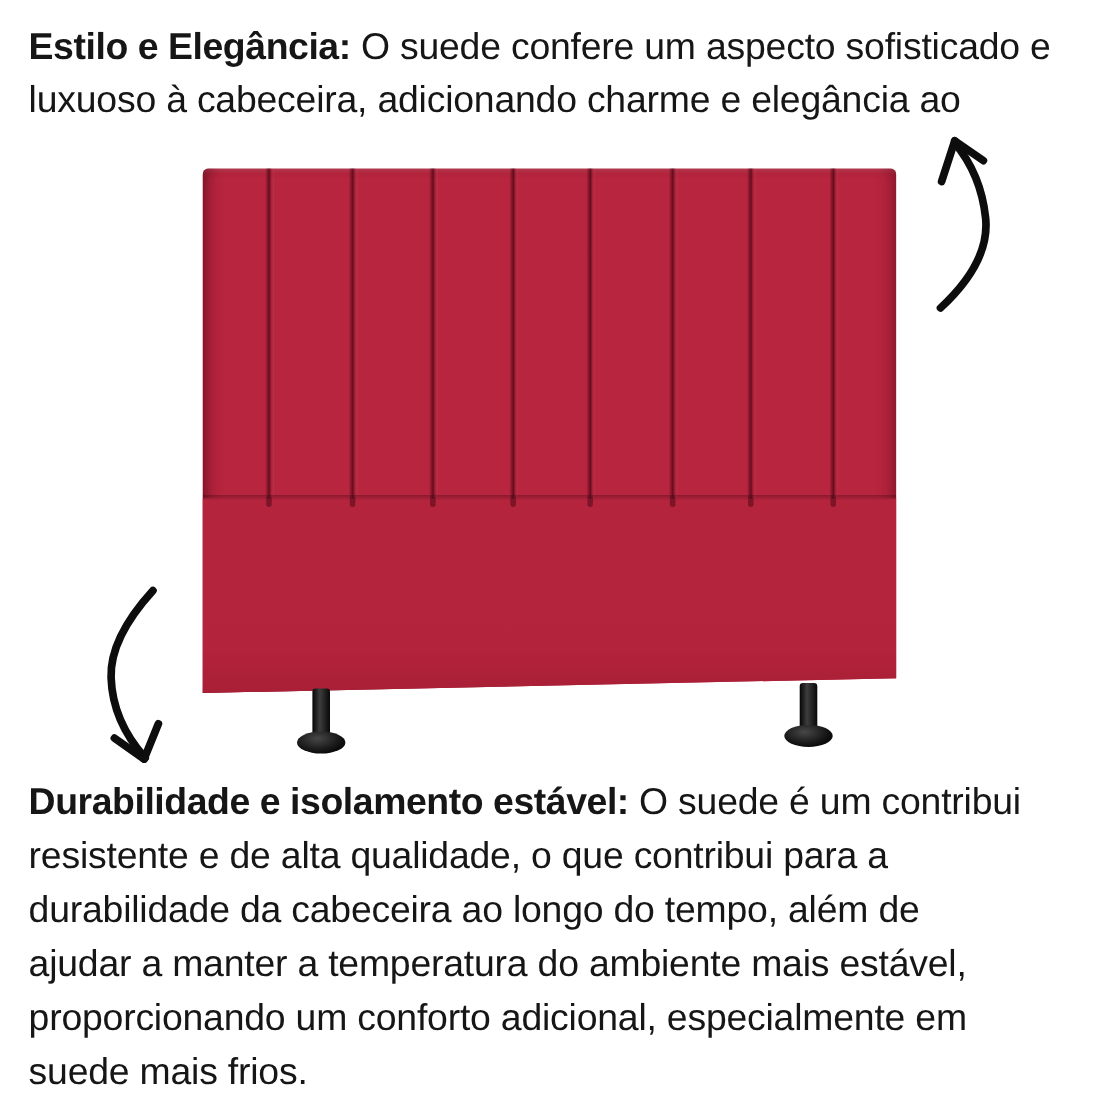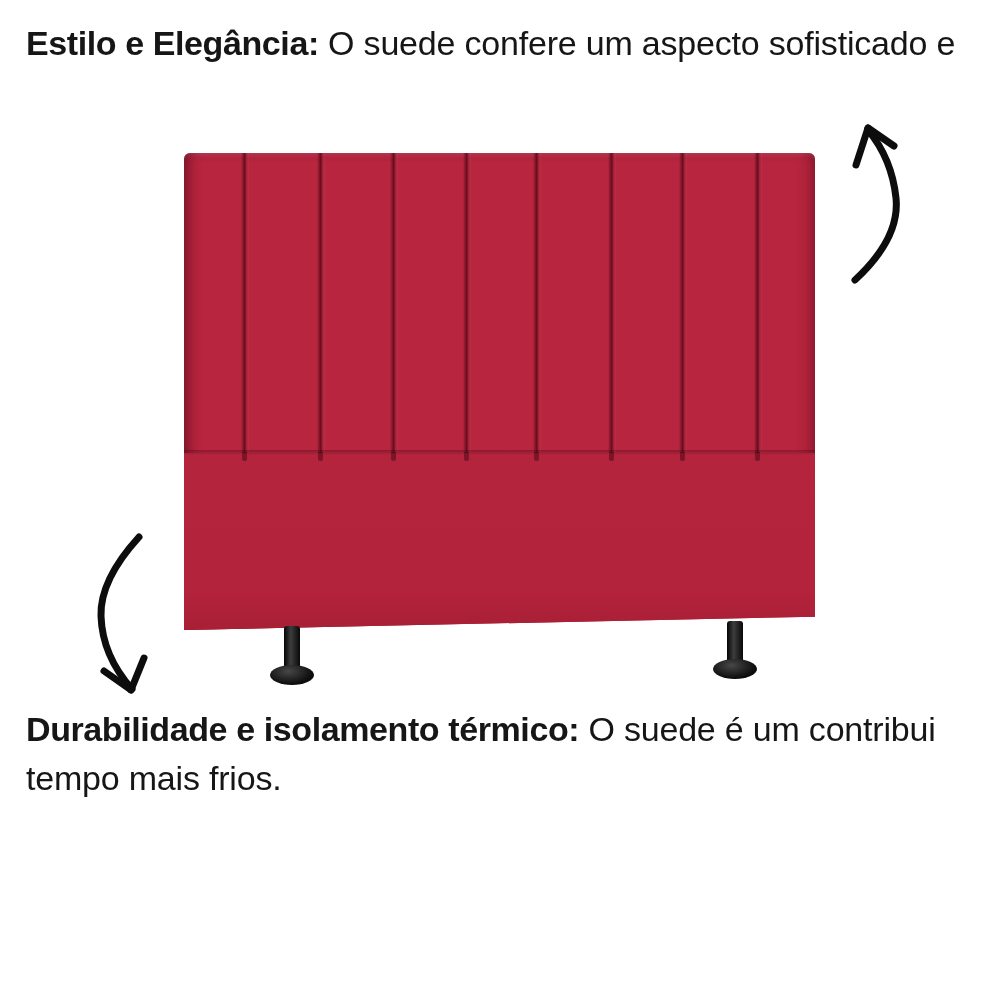--- a/index.html
+++ b/index.html
@@ -56,20 +56,21 @@
   
   .arrows{position:absolute;left:0;top:0;width:1000px;height:1000px;pointer-events:none;}
 </style>
 </head>
 <body>
 
 <div class="canvas">
 
   <div class="callout callout-top">
     <div class="ln"><span class="b">Estilo e Elegância:</span><span> O suede confere um aspecto sofisticado e</span></div>
+    <div class="ln">luxuoso à cabeceira, adicionando charme e elegância ao</div>
   </div>
 
   <div class="headboard">
     <div class="hb-body">
       <div class="hb-channels">
         <div class="groove" style="left:57px"></div>
         <div class="groove" style="left:133px"></div>
         <div class="groove" style="left:206px"></div>
         <div class="groove" style="left:279px"></div>
         <div class="groove" style="left:349px"></div>
@@ -101,17 +102,21 @@
       <path d="M 868 128 L 894 146" stroke-width="7"></path>
     </g>
     <g fill="none" stroke="#0d0d0d" stroke-linecap="round" stroke-linejoin="round">
       <path d="M 139 537 C 119 559 100 587 101 616 C 102 646 115 670 132 689" stroke-width="7"></path>
       <path d="M 131 690 L 104 671" stroke-width="7"></path>
       <path d="M 131 690 L 144 658" stroke-width="7"></path>
     </g>
   </svg>
 
   <div class="callout callout-bottom">
-    <div class="ln"><span class="b">Durabilidade e isolamento térmico:</span><span> O suede é um contribui</span></div>
-    <div class="ln">tempo mais frios.</div>
+    <div class="ln"><span class="b">Durabilidade e isolamento estável:</span><span> O suede é um contribui</span></div>
+    <div class="ln">resistente e de alta qualidade, o que contribui para a</div>
+    <div class="ln">durabilidade da cabeceira ao longo do tempo, além de</div>
+    <div class="ln">ajudar a manter a temperatura do ambiente mais estável,</div>
+    <div class="ln">proporcionando um conforto adicional, especialmente em</div>
+    <div class="ln">suede mais frios.</div>
   </div>
 
 </div>
 
 </body></html>

